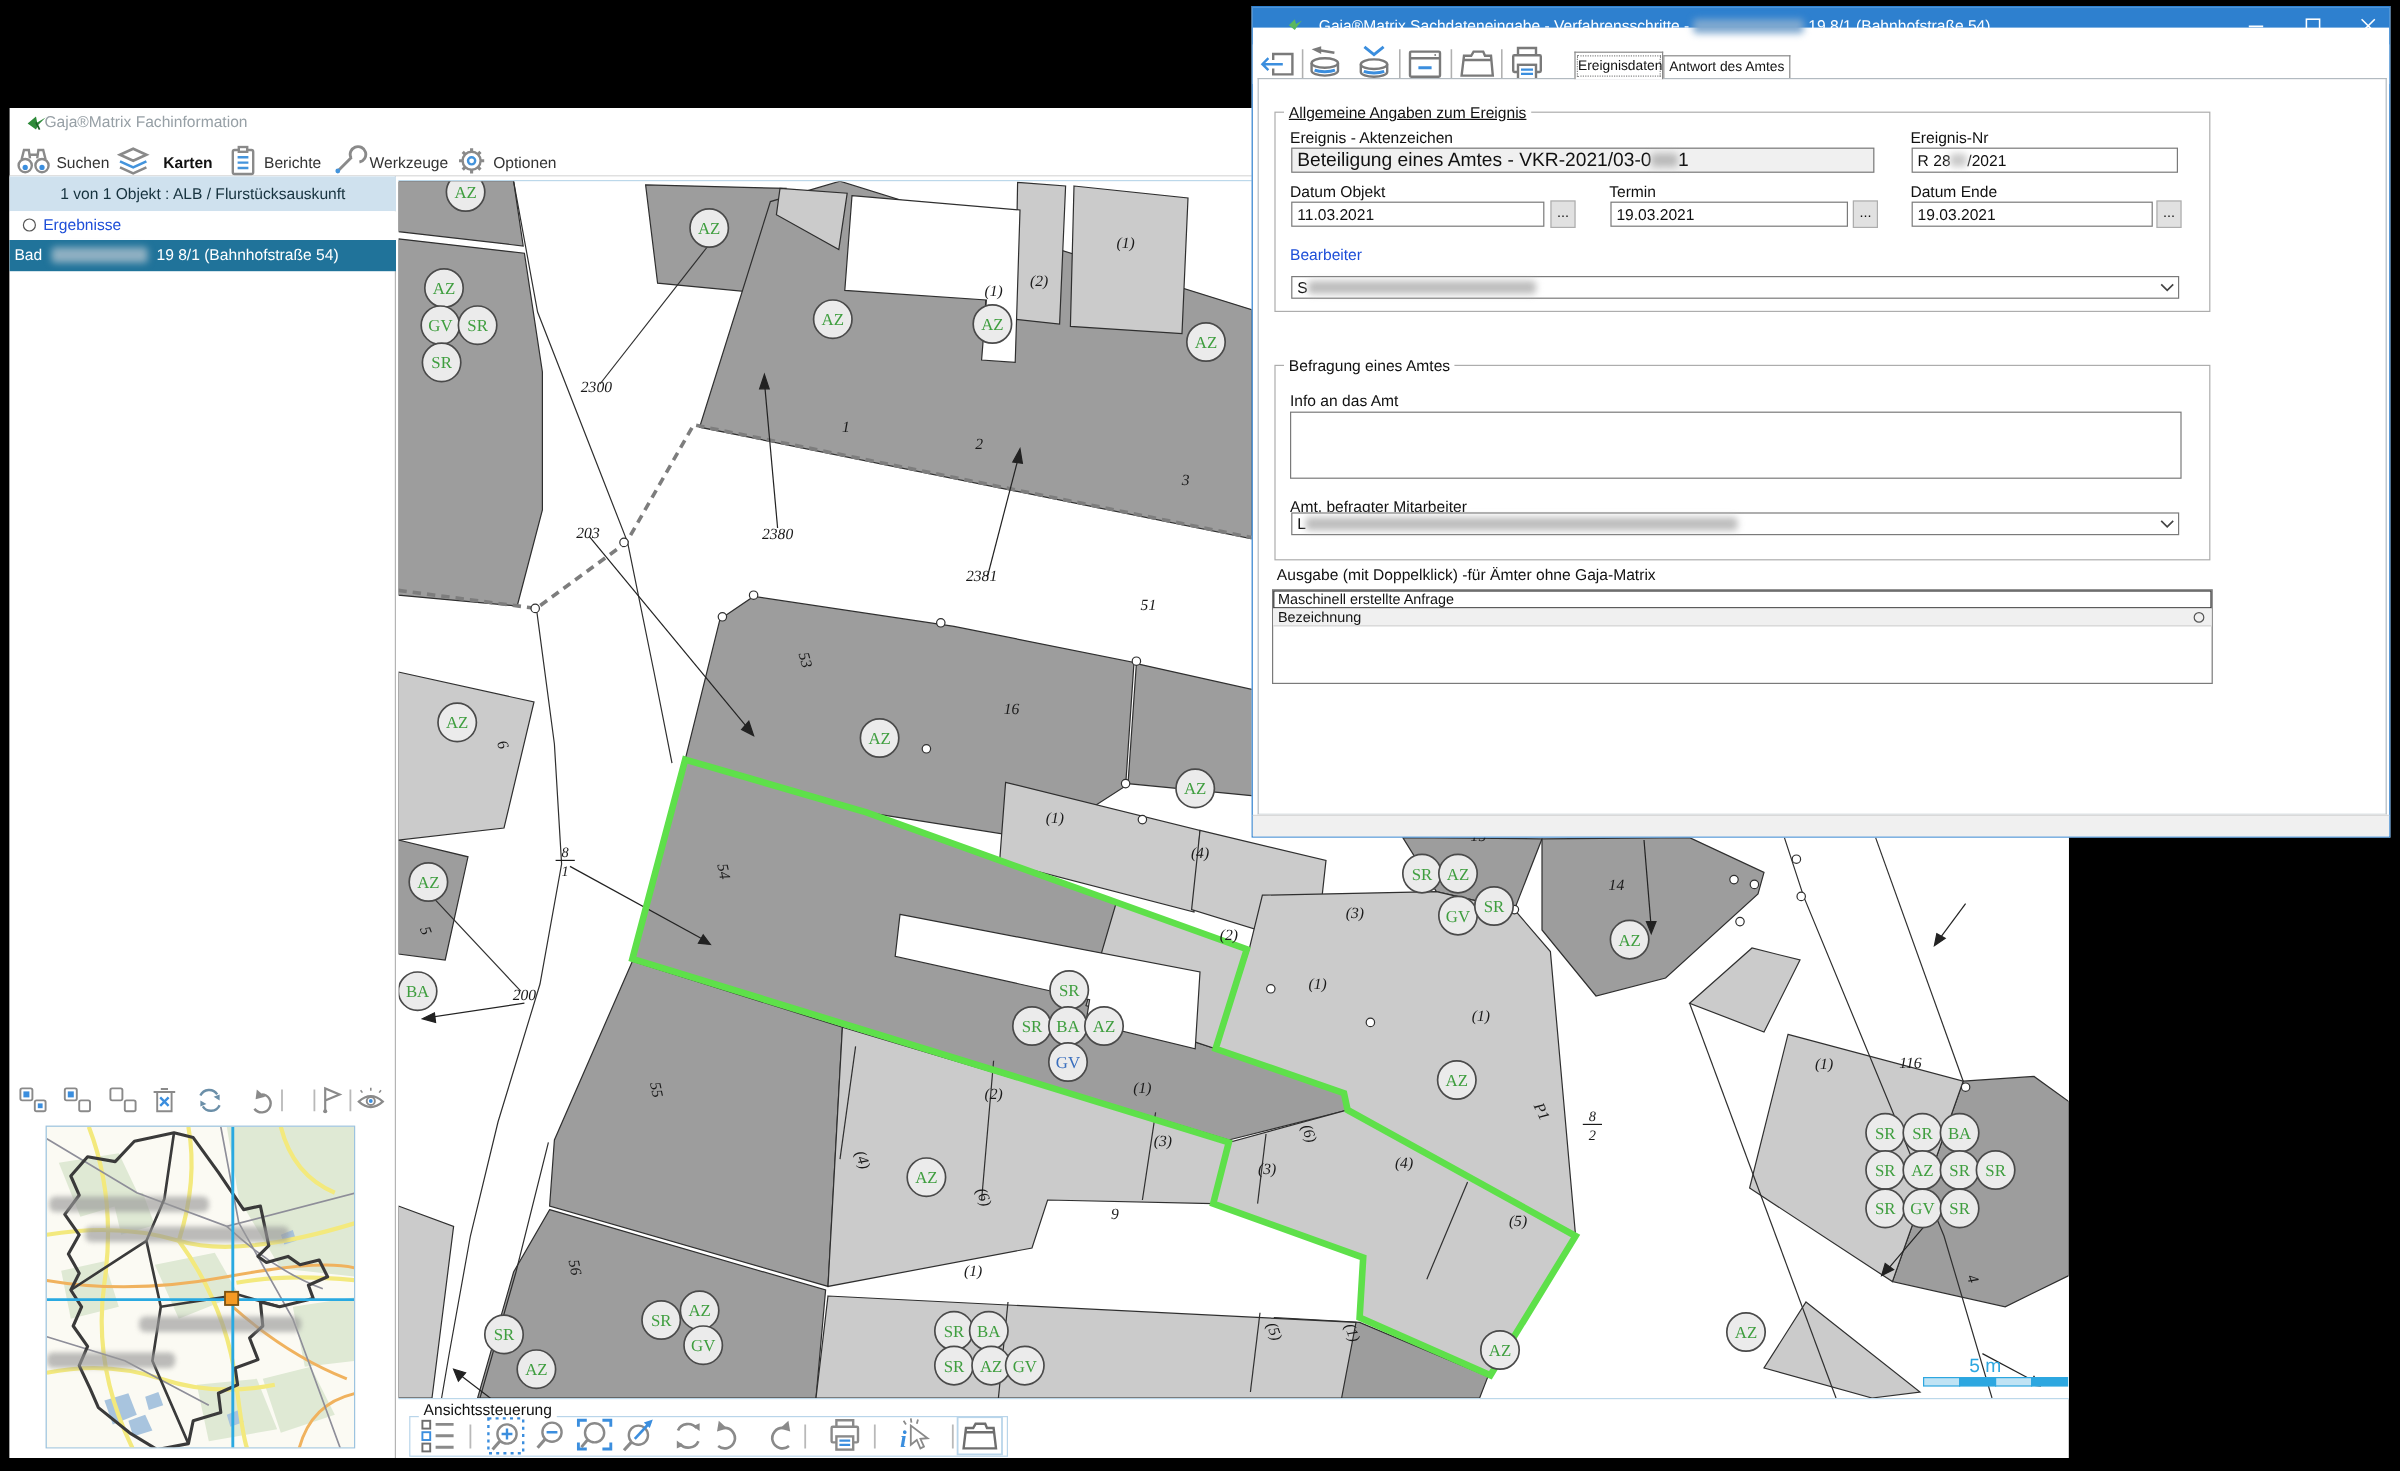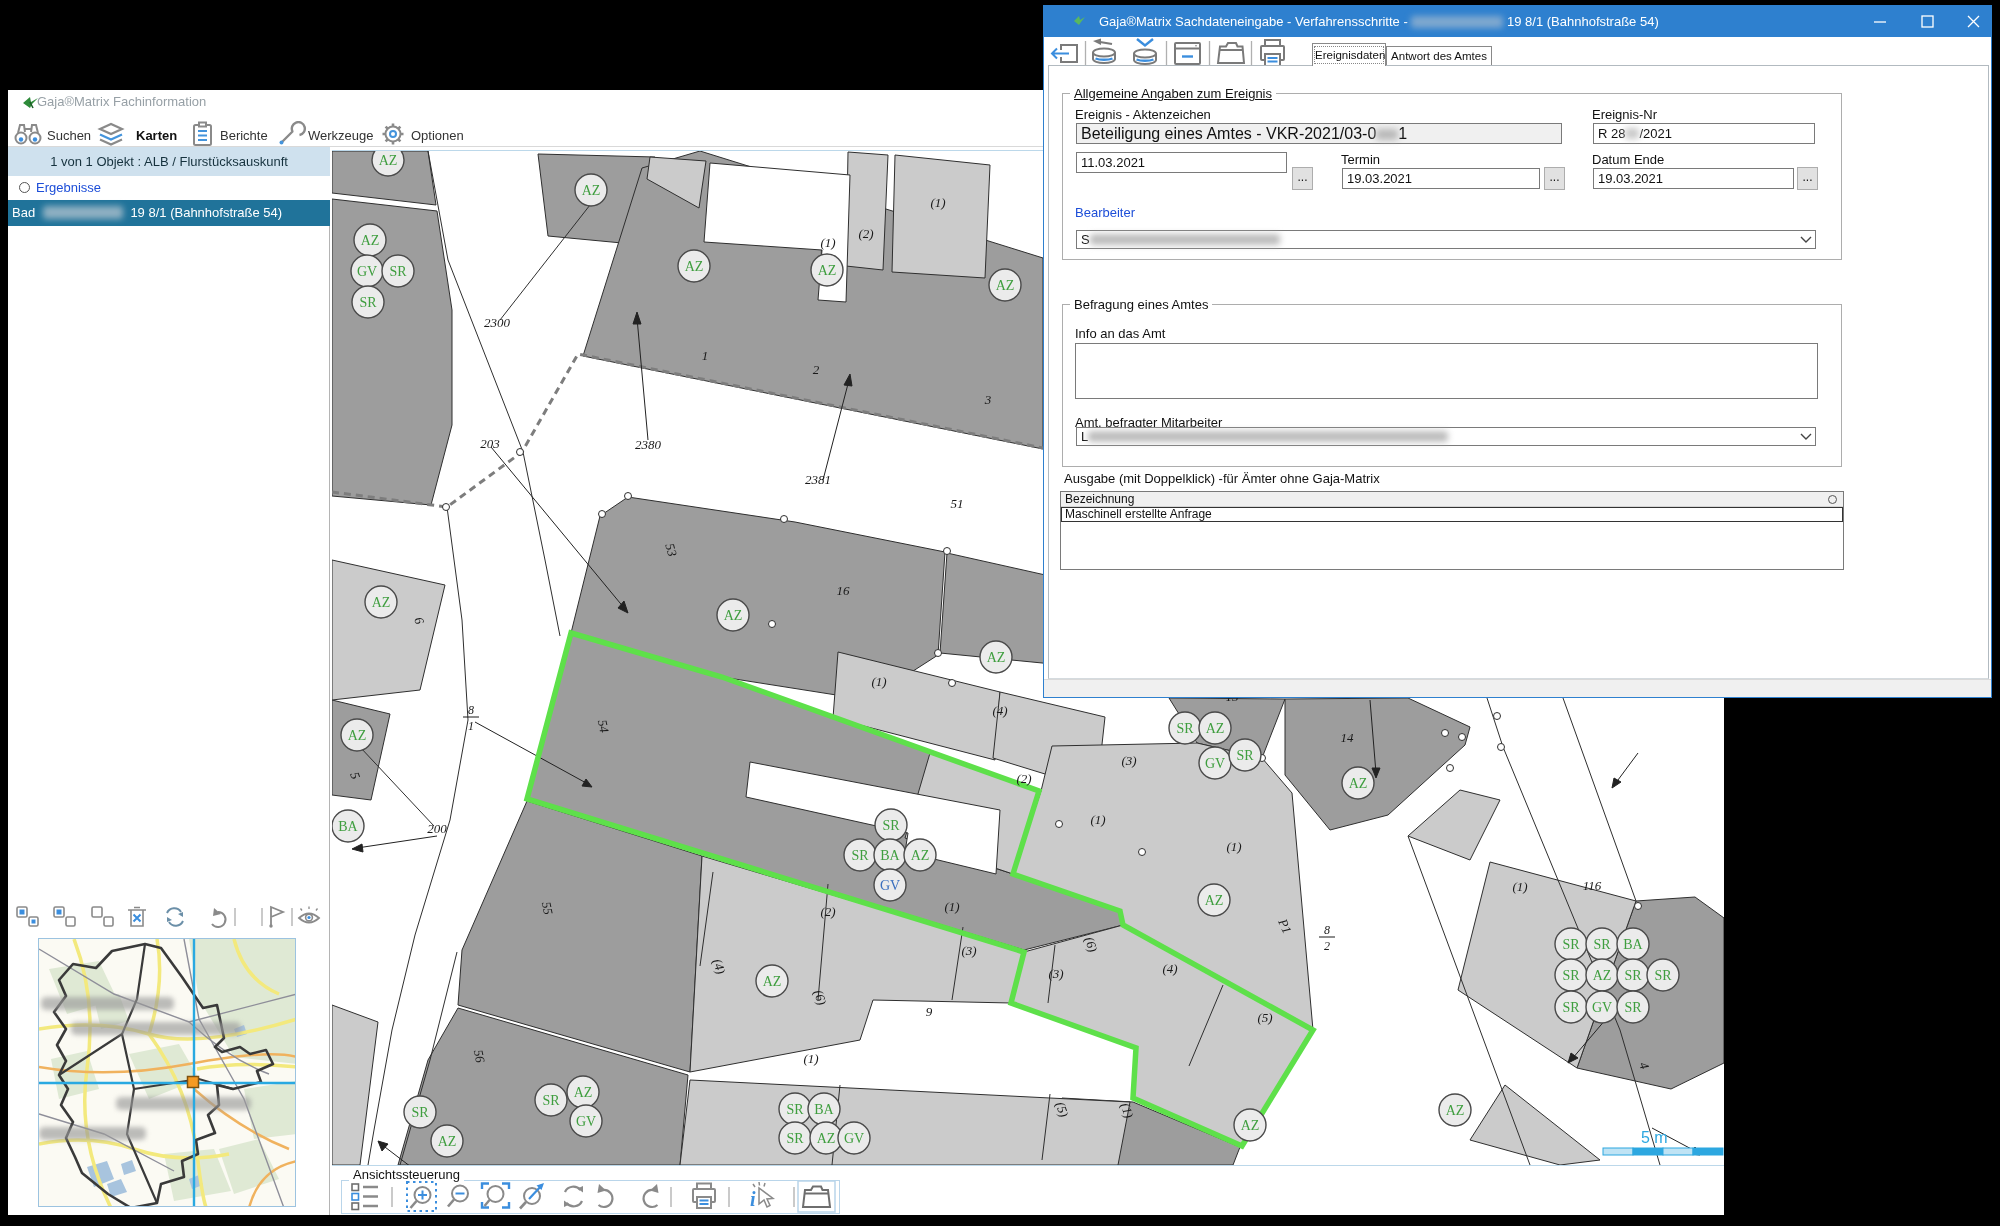--- a/index.html
+++ b/index.html
@@ -633,21 +633,21 @@
     <g fill="none" stroke="#6e6e6e" stroke-width="2">
       <path d="M462 27 L464 10 L470 10 L472 6.5 L480 6.5 L481.5 10 L487 10 L489 27 Z"></path>
       <path d="M464 13.5 L487 13.5"></path>
     </g>
   </svg>
   </div>
 </div>
 
 <div id="dlg">
 
-  <div class="abs" style="left:0;top:0;width:947px;height:31px;background:#2e80cf;">
+  <div class="abs" style="left:0;top:0;width:947px;height:17px;background:#2e80cf;">
     <svg class="abs" style="left:28px;top:8px" width="16" height="15" viewBox="0 0 16 15">
       <path d="M2 7 L7 2 L8 6 L13 3 L9 8 L7 11 Z" fill="#59b75f"></path>
     </svg>
     <div class="abs" style="left:55px;top:8px;color:#fff;font-size:13px;">Gaja®Matrix Sachdateneingabe - Verfahrensschritte - <span class="blur" style="display:inline-block;width:92px;height:12px;background:#7fa8cf;margin-bottom:-2px;"></span> 19 8/1 (Bahnhofstraße 54)</div>
     <svg class="abs" style="left:820px;top:0" width="127" height="31" viewBox="0 0 127 31">
       <g stroke="#fff" stroke-width="1.3" fill="none">
         <path d="M10 16 L22 16"></path>
         <rect x="58" y="10" width="11" height="11"></rect>
         <path d="M104 10 L115 21 M115 10 L104 21"></path>
       </g>
@@ -712,21 +712,21 @@
   <div class="abs" style="left:4px;top:59px;width:941px;height:614px;border:1px solid #b2bac0;border-bottom:1px solid #d5dbdf;background:#fff;"></div>
 
   <div class="abs" style="left:18px;top:87px;width:780px;height:167px;border:1px solid #adadad;"></div>
   <div class="abs" style="left:26px;top:80px;background:#fff;padding:0 4px;font-size:13px;color:#111;text-decoration:underline;">Allgemeine Angaben zum Ereignis</div>
   <div class="abs" style="left:31px;top:101px;font-size:13px;color:#111;">Ereignis - Aktenzeichen</div>
   <div class="abs" style="left:32px;top:117px;width:486px;height:21px;background:#f0f0f0;border:1px solid #7a7a7a;font-size:16px;line-height:19px;color:#111;padding-left:4px;">Beteiligung eines Amtes - VKR-2021/03-0<span class="blur" style="display:inline-block;width:22px;height:11px;background:#b9b9b9;margin-bottom:-1px;"></span>1</div>
   <div class="abs" style="left:548px;top:101px;font-size:13px;color:#111;">Ereignis-Nr</div>
   <div class="abs" style="left:549px;top:117px;width:222px;height:21px;background:#fff;border:1px solid #7a7a7a;font-size:13px;line-height:19px;color:#111;padding-left:4px;">R 28<span class="blur" style="display:inline-block;width:14px;height:11px;background:#c9c9c9;margin-bottom:-1px;"></span>/2021</div>
 
   <div class="abs" style="left:31px;top:146px;font-size:13px;color:#111;">Datum Objekt</div>
-  <div class="abs" style="left:32px;top:146px;width:211px;height:21px;background:#fff;border:1px solid #7a7a7a;font-size:13px;line-height:19px;color:#111;padding-left:4px;">11.03.2021</div>
+  <div class="abs" style="left:32px;top:162px;width:211px;height:21px;background:#fff;border:1px solid #7a7a7a;font-size:13px;line-height:19px;color:#111;padding-left:4px;">11.03.2021</div>
   <div class="abs" style="left:248px;top:161px;width:21px;height:23px;background:#e1e1e1;border:1px solid #adadad;font-size:12px;text-align:center;line-height:18px;color:#111;">...</div>
   <div class="abs" style="left:297px;top:146px;font-size:13px;color:#111;">Termin</div>
   <div class="abs" style="left:298px;top:162px;width:198px;height:21px;background:#fff;border:1px solid #7a7a7a;font-size:13px;line-height:19px;color:#111;padding-left:4px;">19.03.2021</div>
   <div class="abs" style="left:500px;top:161px;width:21px;height:23px;background:#e1e1e1;border:1px solid #adadad;font-size:12px;text-align:center;line-height:18px;color:#111;">...</div>
   <div class="abs" style="left:548px;top:146px;font-size:13px;color:#111;">Datum Ende</div>
   <div class="abs" style="left:549px;top:162px;width:201px;height:21px;background:#fff;border:1px solid #7a7a7a;font-size:13px;line-height:19px;color:#111;padding-left:4px;">19.03.2021</div>
   <div class="abs" style="left:753px;top:161px;width:21px;height:23px;background:#e1e1e1;border:1px solid #adadad;font-size:12px;text-align:center;line-height:18px;color:#111;">...</div>
 
   <div class="abs" style="left:31px;top:199px;font-size:13px;color:#1d4ed8;">Bearbeiter</div>
   <div class="abs" style="left:32px;top:224px;width:740px;height:19px;background:#fff;border:1px solid #7a7a7a;font-size:13px;line-height:17px;color:#111;padding-left:4px;">S<span class="blur" style="display:inline-block;width:190px;height:11px;background:#bdbdbd;margin-bottom:-1px;"></span>
@@ -742,20 +742,20 @@
   <div class="abs" style="left:31px;top:399px;font-size:13px;color:#111;margin-top:10px;">Amt, befragter Mitarbeiter</div>
   <div class="abs" style="left:32px;top:421px;width:740px;height:19px;background:#fff;border:1px solid #7a7a7a;font-size:13px;line-height:17px;color:#111;padding-left:4px;">L<span class="blur" style="display:inline-block;width:360px;height:11px;background:#bdbdbd;margin-bottom:-1px;"></span>
     <svg class="abs" style="right:3px;top:4px" width="12" height="9" viewBox="0 0 12 9">
         <path d="M1 2 L6 7 L11 2" stroke="#444" stroke-width="1.4" fill="none"></path>
       </svg>
   </div>
 
   <div class="abs" style="left:20px;top:465px;font-size:13px;color:#111;">Ausgabe (mit Doppelklick) -für Ämter ohne Gaja-Matrix</div>
 
   <div class="abs" style="left:16px;top:485px;width:784px;height:79px;background:#fff;border:1px solid #7a7a7a;">
+    <div style="height:15px;border:1px solid #333;font-size:12px;color:#111;padding-left:3px;line-height:13px;">Maschinell erstellte Anfrage</div>
     <div style="height:15px;background:#f0f0f0;border-bottom:1px solid #d5d5d5;font-size:12px;color:#111;padding-left:4px;line-height:15px;position:relative;">Bezeichnung
       <span style="position:absolute;right:6px;top:3px;width:9px;height:9px;border:1px solid #555;border-radius:50%;"></span>
     </div>
-    <div style="height:15px;border:1px solid #333;font-size:12px;color:#111;padding-left:3px;line-height:13px;">Maschinell erstellte Anfrage</div>
   </div>
 
   <div class="abs" style="left:0;top:673px;width:947px;height:18px;background:#f0f0f0;border-top:1px solid #d9d9d9;"></div>
 </div>
 
 </body></html>

